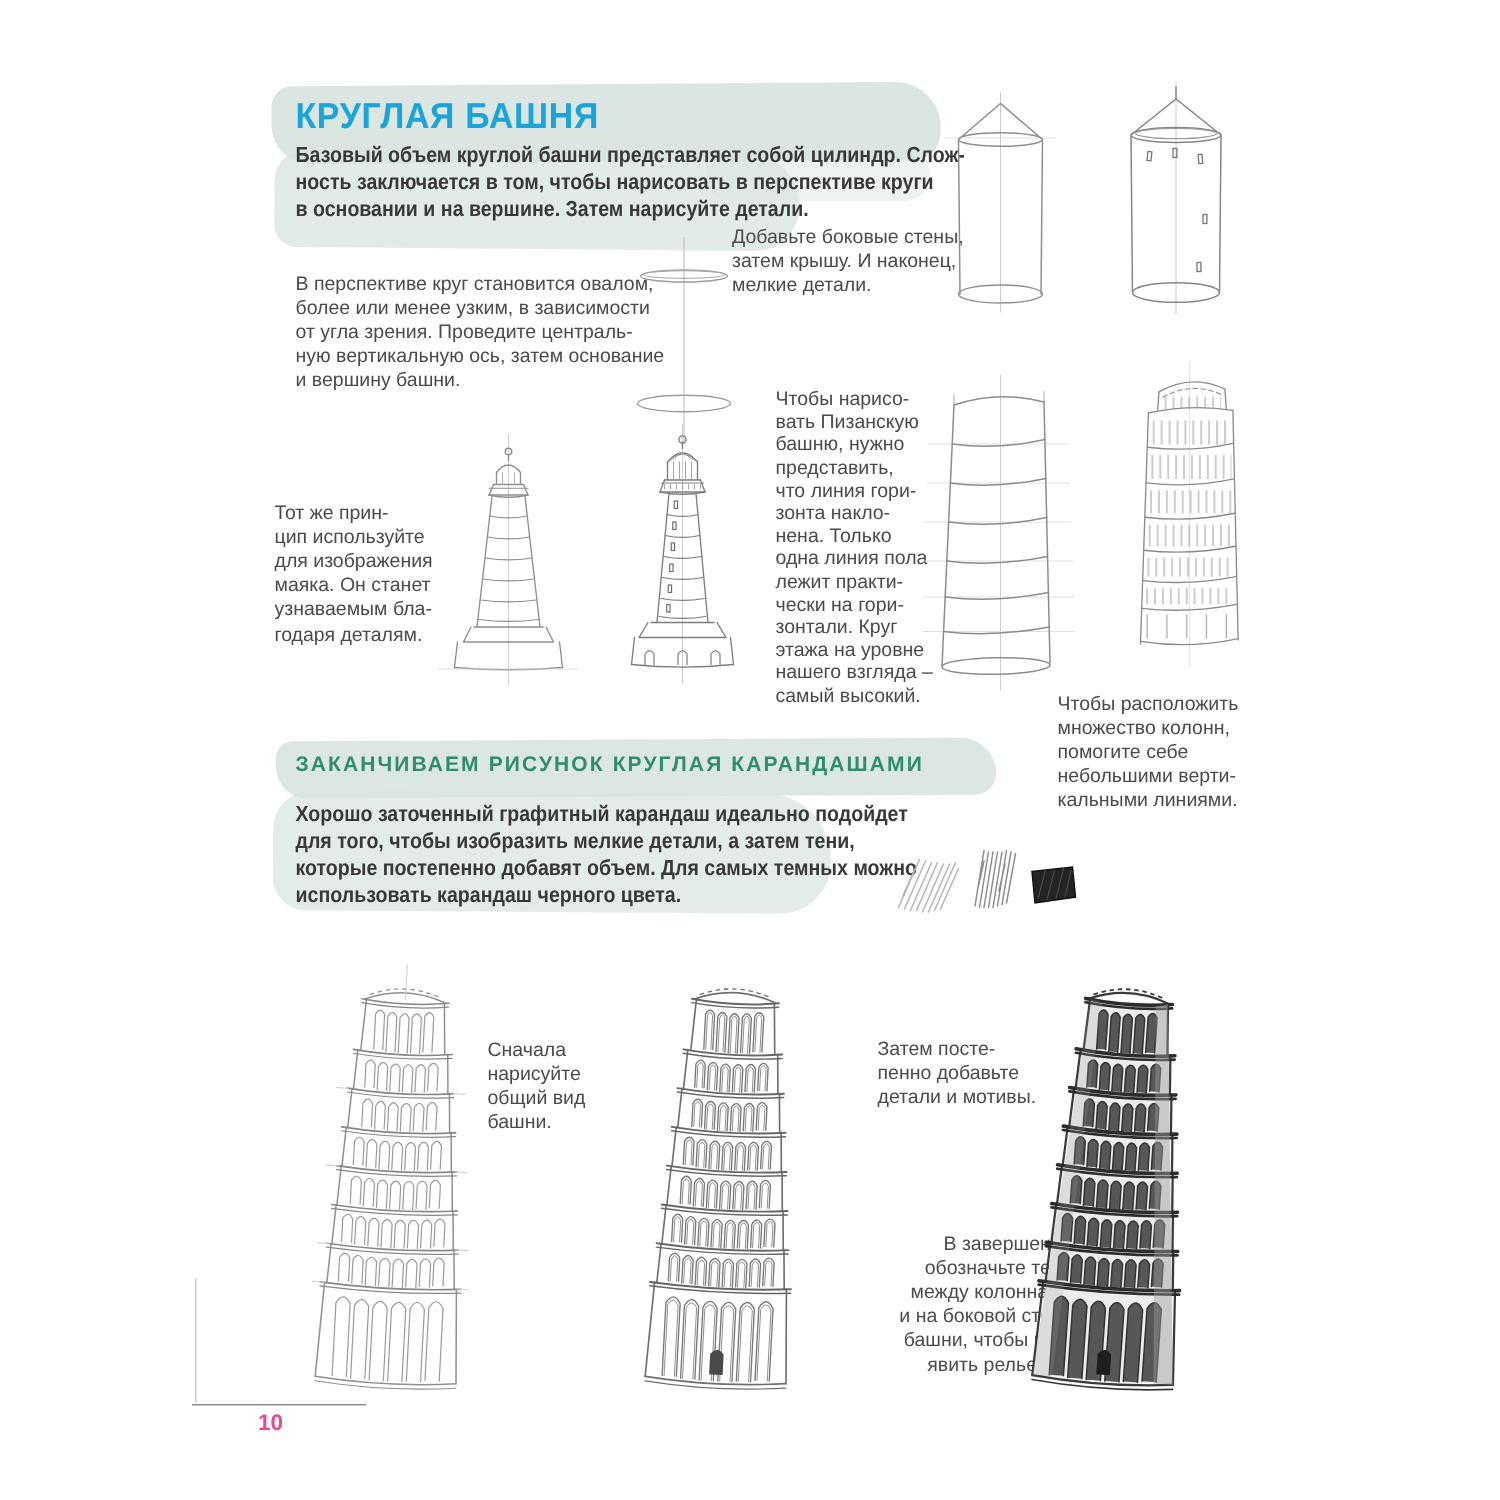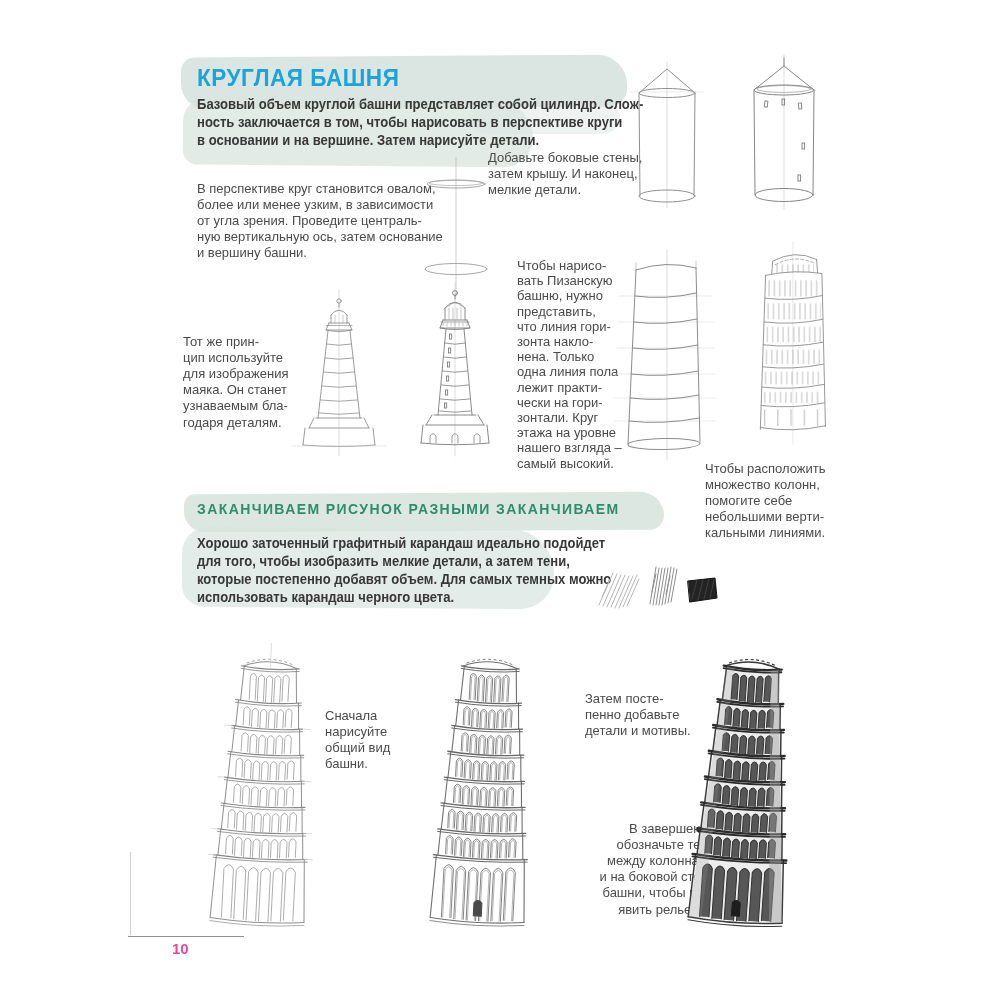--- a/index.html
+++ b/index.html
@@ -61,27 +61,27 @@
 зонтали. Круг
 этажа на уровне
 нашего взгляда –
 самый высокий.</div>
 <div class="cap" style="left:705px;top:461px;width:165px;">Чтобы расположить
 множество колонн,
 помогите себе
 небольшими верти-
 кальными линиями.</div>
 
-<div class="h2" style="left:197px;top:501px;">ЗАКАНЧИВАЕМ РИСУНОК РАЗНЫМИ ЗАКАНЧИВАЕМ</div>
+<div class="h2" style="left:197px;top:501px;">ЗАКАНЧИВАЕМ РИСУНОК КРУГЛАЯ КАРАНДАШАМИ</div>
 <div class="intro" style="left:197px;top:534px;width:520px;">Хорошо заточенный графитный карандаш идеально подойдет
 для того, чтобы изобразить мелкие детали, а затем тени,
 которые постепенно добавят объем. Для самых темных можно
 использовать карандаш черного цвета.</div>
 
-<div class="cap" style="left:325px;top:692px;width:100px;margin-top:16px;">Сначала
+<div class="cap" style="left:325px;top:692px;width:100px;">Сначала
 нарисуйте
 общий вид
 башни.</div>
 <div class="cap" style="left:545px;top:691px;width:130px;margin-left:40px;">Затем посте-
 пенно добавьте
 детали и мотивы.</div>
 <div class="cap" style="left:582px;top:821px;width:133px;text-align:right;">В завершение
 обозначьте тени
 между колоннами
 и на боковой стене

